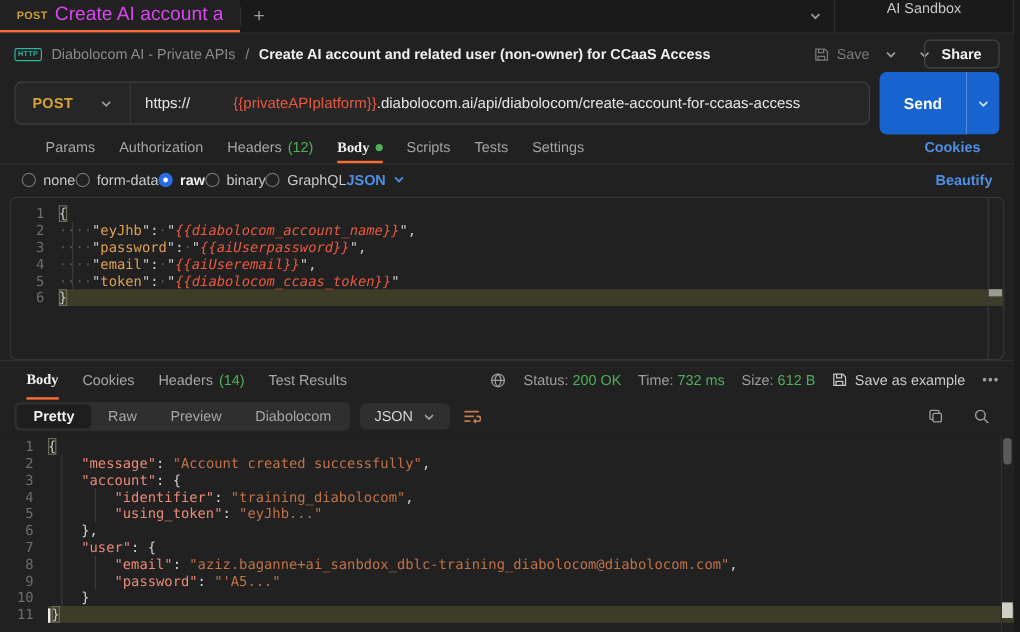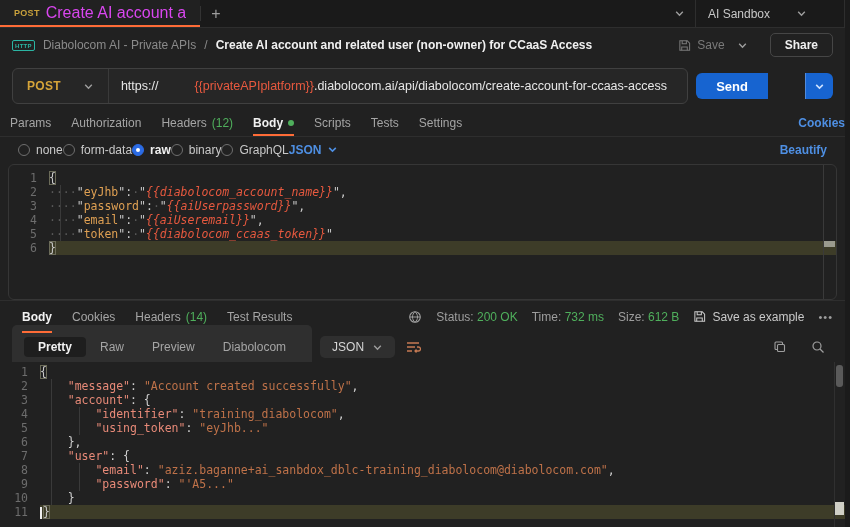--- a/index.html
+++ b/index.html
@@ -9,46 +9,46 @@
 
   
   .tabstrip { height:28px; background:#1a1a1a; display:flex; align-items:stretch; border-bottom:1px solid #2e2e2e; flex:none; }
   .req-tab { display:flex; align-items:center; gap:6px; padding:0 14px; background:#212121; border-bottom:2px solid #ff6c37; max-width:200px; cursor:pointer; }
   .req-tab .method { font-size:9px; font-weight:bold; color:#c9a13c; letter-spacing:.3px; }
   .req-tab .title { color:#d946ef; font-size:16px; white-space:nowrap; overflow:hidden; }
   .vdiv { width:1px; background:#333; margin:6px 0; }
   .plus-btn { width:30px; display:flex; align-items:center; justify-content:center; color:#9e9e9e; font-size:16px; cursor:pointer; }
   .tabstrip .spacer { flex:1; }
   .icon-btn { display:flex; align-items:center; justify-content:center; color:#9e9e9e; cursor:pointer; padding:0 10px; }
-  .env-select { display:flex; align-items:center; gap:26px; padding:0 12px; color:#c7c7c7; cursor:pointer; border-left:1px solid #2e2e2e; border-right:1px solid #2e2e2e; min-width:150px; }
+  .env-select { display:flex; align-items:center; gap:26px; padding:0 12px; color:#c7c7c7; cursor:pointer; border-left:1px solid #2e2e2e; border-right:1px solid #2e2e2e; min-width:150px;flex-direction:column; }
 
   
   .crumb-row { height:34px; display:flex; align-items:center; padding:0 12px; gap:8px; flex:none; }
   .http-badge { color:#2bb5a3; border:1px solid #2bb5a3; font-size:6px; font-weight:bold; padding:2px 2px 1px; border-radius:2px; letter-spacing:.3px; }
   .crumb-collection { color:#8a8a8a; white-space:nowrap; }
   .crumb-sep { color:#8a8a8a; }
   .crumb-title { color:#f0f0f0; font-weight:bold; white-space:nowrap; overflow:hidden; text-overflow:ellipsis; flex:1; }
   .save-group { display:flex; align-items:center; gap:6px; color:#7a7a7a; cursor:pointer; }
   .share-btn { margin-left:10px; border:1px solid #464646; border-radius:5px; padding:4px 14px; color:#f0f0f0; font-weight:bold; background:transparent; cursor:pointer; font-size:12px; }
 
   
   .url-row { height:48px; display:flex; align-items:center; padding:0 12px; gap:8px; flex:none; }
   .url-box { flex:1; height:36px; display:flex; align-items:center; background:#262626; border:1px solid #404040; border-radius:6px; overflow:hidden; }
   .method-select { display:flex; align-items:center; gap:22px; padding:0 14px; cursor:pointer; border-right:1px solid #3a3a3a; height:100%; }
   .method-select .m { color:#d5a439; font-weight:bold; font-size:12px; letter-spacing:.3px; }
   .url-text { padding:0 12px; font-size:12.5px; color:#e6e6e6; white-space:nowrap; overflow:hidden; flex:1; cursor:text; }
   .url-text .var { color:#e8593f;margin-left:36px; }
-  .send-split { display:flex; height:26px; flex:none;gap:37px; }
+  .send-split { display:flex; height:52px; flex:none; }
   .send-main { background:#1764d0; color:#fff; font-weight:bold; font-size:13px; border:none; padding:0 20px; border-radius:6px 0 0 6px; cursor:pointer; }
   .send-caret { background:#1764d0; color:#cfe2ff; border:none; border-left:1px solid rgba(255,255,255,.25); width:28px; border-radius:0 6px 6px 0; display:flex; align-items:center; justify-content:center; cursor:pointer; }
 
   
-  .rtabs { height:27px; display:flex; align-items:stretch; padding:0 0; border-bottom:1px solid #2e2e2e; flex:none; }
+  .rtabs { height:27px; display:flex; align-items:stretch; padding:0 28px; border-bottom:1px solid #2e2e2e; flex:none; }
   .rtab { display:flex; align-items:center; gap:5px; padding:0 10px; color:#a5a5a5; cursor:pointer; position:relative; white-space:nowrap; }
-  .rtab.active { color:#f2f2f2; font-weight:bold; }
+  .rtab.active { color:#f2f2f2; font-weight:bold;font-family:Liberation Serif, serif; }
   .rtab.active::after { content:""; position:absolute; left:10px; right:10px; bottom:0; height:2px; background:#ff6c37; }
   .rtab .count { color:#4faf5c; }
   .rtab .dot { width:6px; height:6px; border-radius:50%; background:#4faf5c; }
   .rtabs .spacer { flex:1; }
   .link-blue { color:#4e8fe3; font-weight:bold; cursor:pointer; display:flex; align-items:center; }
 
   
   .btype-row { height:25px; display:flex; align-items:center; padding:0 18px; gap:0; flex:none; }
   .radio-opt { display:flex; align-items:center; gap:6px; color:#c9c9c9; cursor:pointer; white-space:nowrap; }
   .radio { width:12px; height:12px; border-radius:50%; border:1px solid #6e6e6e; position:relative; flex:none; }
@@ -78,21 +78,21 @@
   .indent-guide { position:absolute; width:1px; background:#3a3a3a; z-index:0; }
   .overview { position:absolute; top:0; right:0; bottom:0; width:13px; border-left:1px solid #3a3a3a; z-index:2; }
   .ov-marker { position:absolute; right:1px; width:11px; background:#9a9a8e; }
 
   
   .resp-head { height:32px; display:flex; align-items:center; padding:0 12px; border-top:1px solid #2e2e2e; flex:none; }
   .resp-head .rtab { height:32px; }
   .resp-meta { margin-left:auto; display:flex; align-items:center; gap:14px; color:#9e9e9e; white-space:nowrap; }
   .meta-pair b { font-weight:normal; color:#4faf5c; }
   .resp-toolbar { height:30px; display:flex; align-items:center; padding:0 12px; gap:8px; flex:none; }
-  .seg-group { display:flex; background:#2f2f2f; border-radius:5px; padding:12px; }
+  .seg-group { display:flex; background:#2f2f2f; border-radius:5px; padding:2px; }
   .seg { padding:3px 14px; color:#a5a5a5; border-radius:4px; cursor:pointer; white-space:nowrap; }
   .seg.active { background:#1e1e1e; color:#f2f2f2; font-weight:bold; }
   .pill-select { display:flex; align-items:center; gap:8px; background:#2f2f2f; border-radius:5px; padding:4px 12px; color:#d6d6d6; cursor:pointer; }
   .wrap-btn { color:#c67a53; display:flex; align-items:center; cursor:pointer; padding:2px; }
   .resp-toolbar .spacer { flex:1; }
   .tool-icon { color:#9e9e9e; cursor:pointer; padding:0 8px; display:flex; align-items:center; }
   .resp-editor { flex:1; padding-top:3px; overflow:hidden; background:#212121; }
   .vscroll { position:absolute; top:0; right:0; bottom:0; width:11px; border-left:1px solid #303030; z-index:2; }
   .vthumb { position:absolute; top:3px; right:2px; width:7px; height:22px; background:#5a5a5a; border-radius:3px; cursor:pointer; }
   .vmarker { position:absolute; right:1px; width:9px; height:13px; background:#cfcfc6; }

